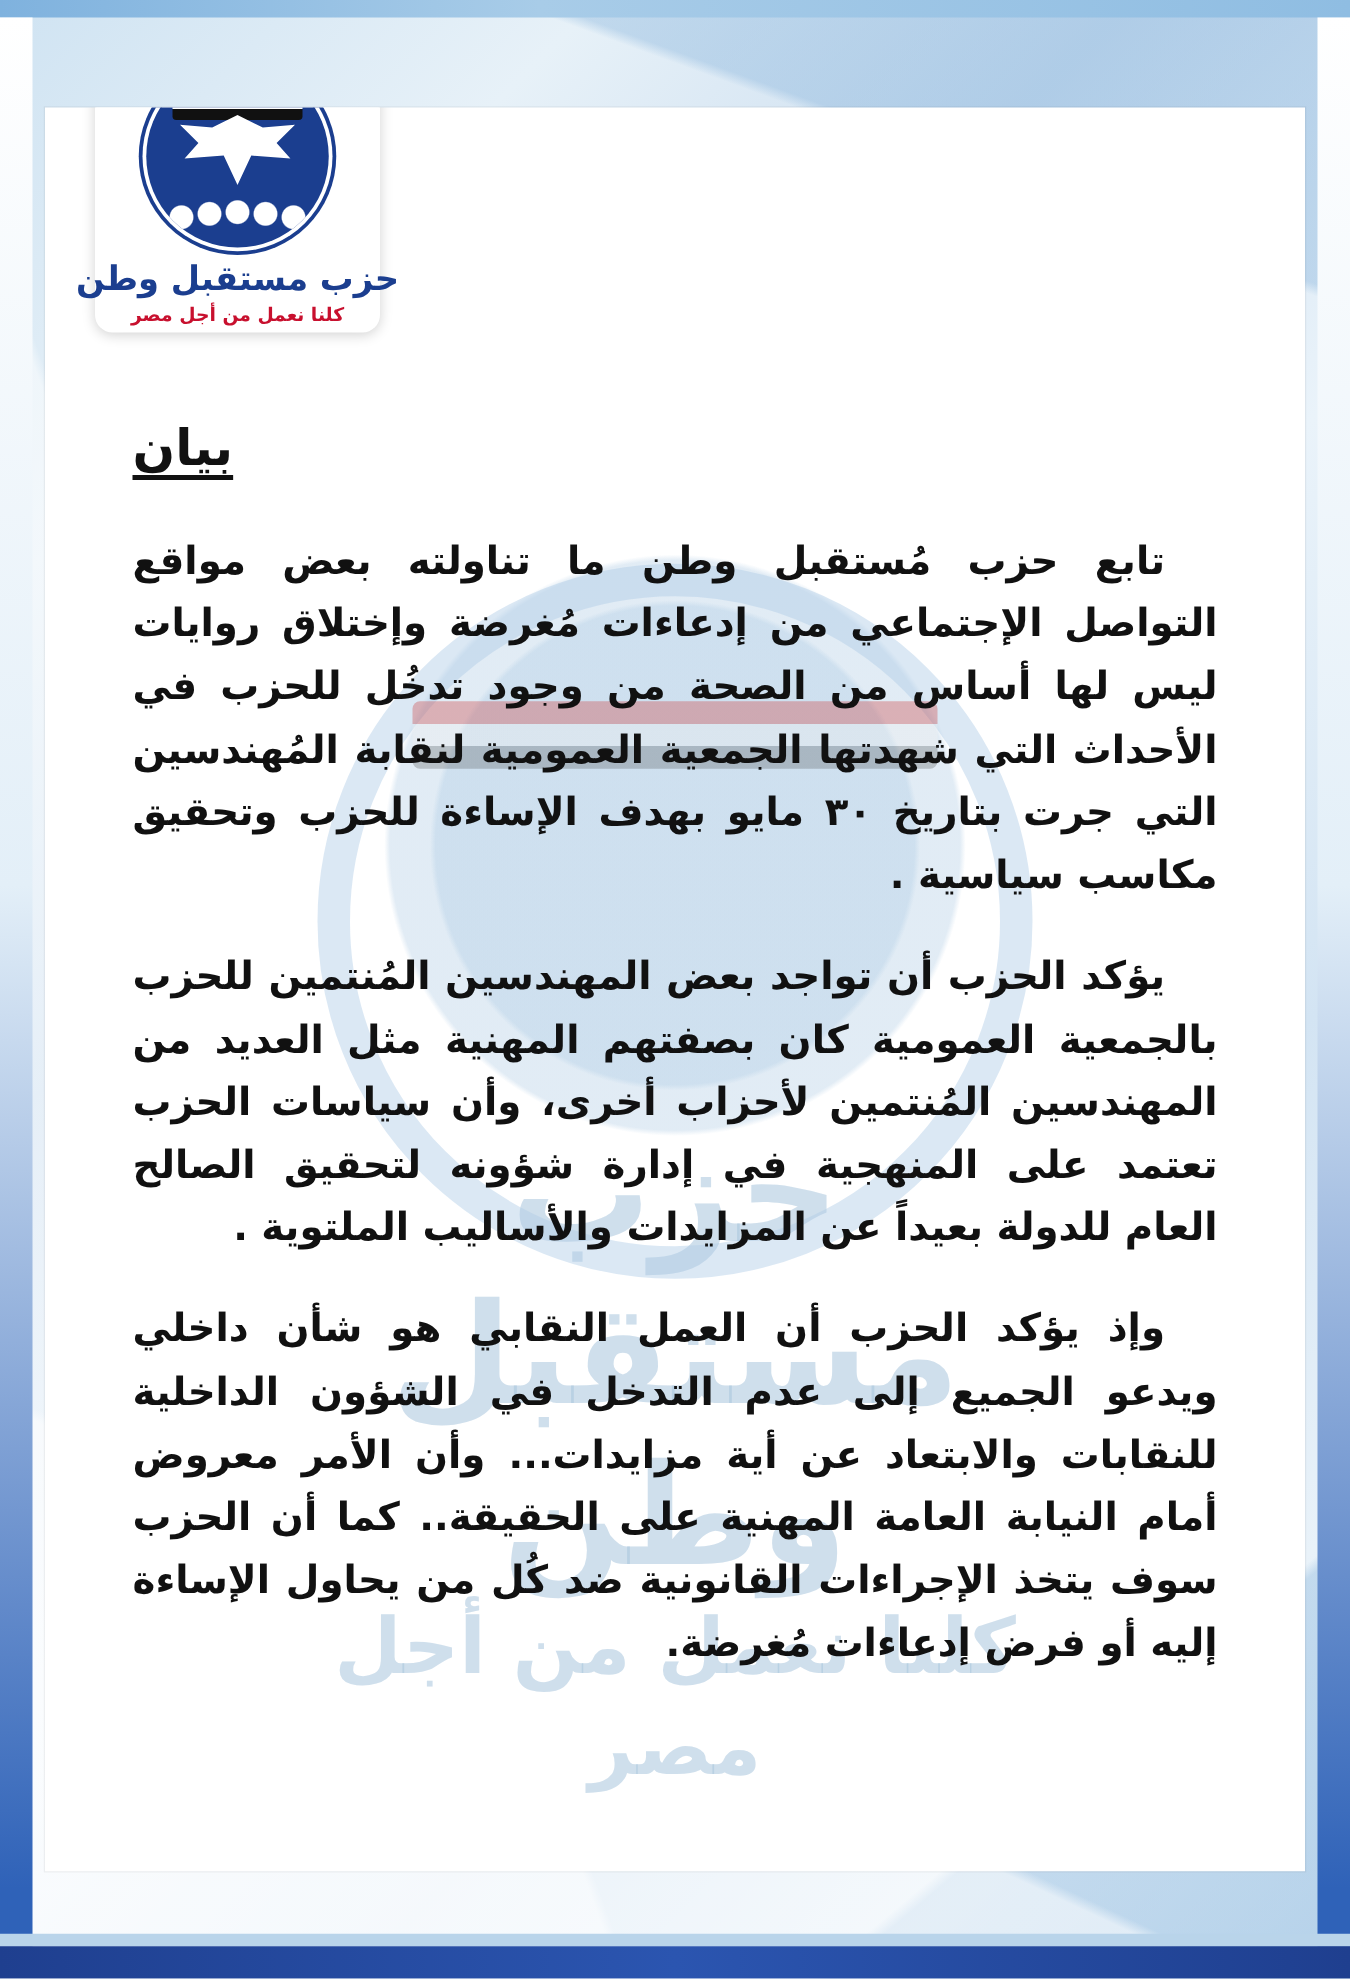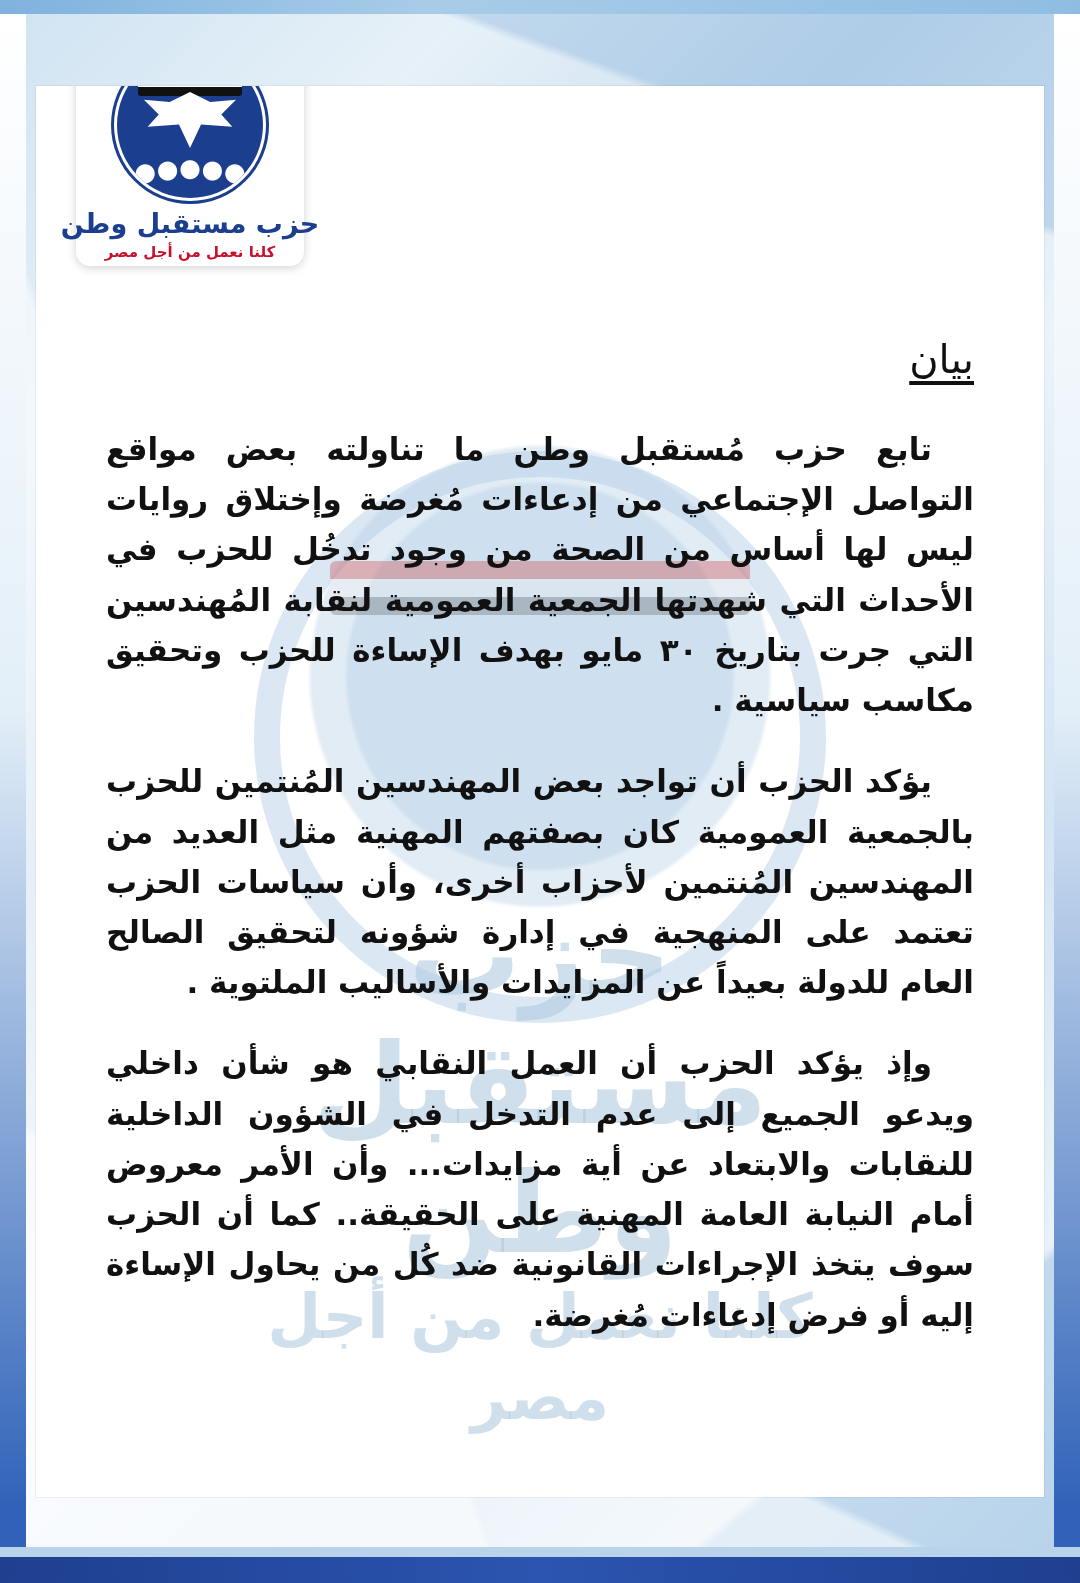--- a/index.html
+++ b/index.html
@@ -207,23 +207,23 @@
 
   
   .doc {
     position: relative;
     z-index: 3;
     padding: 250px 70px 0 70px;
     box-sizing: border-box;
     direction: rtl;
   }
   .doc-title {
-    text-align: right;
+    text-align: left;
     font-size: 40px;
-    font-weight: normal;
+    font-weight: bold;
     color: #111111;
     text-decoration: underline;
     text-underline-offset: 8px;
     margin-bottom: 42px;
     letter-spacing: 1px;
   }
   .para {
     font-size: 31px;
     font-weight: bold;
     line-height: 1.62;

